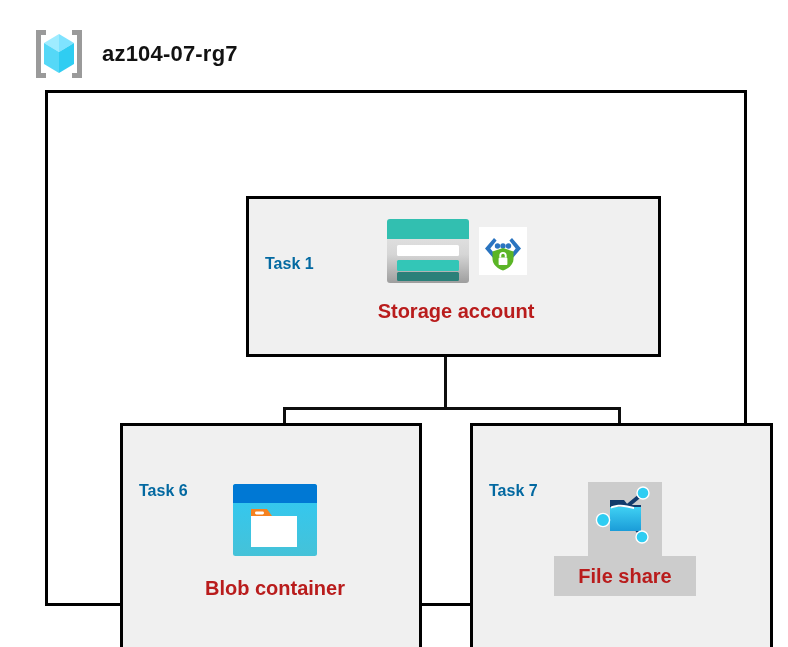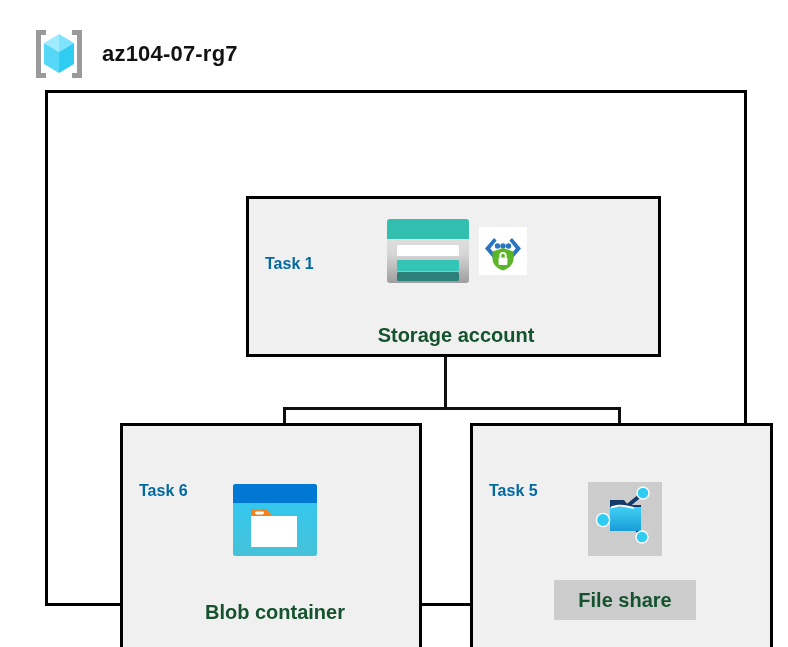--- a/index.html
+++ b/index.html
@@ -79,24 +79,23 @@
   
   .node {
     position: absolute;
     display: flex;
     flex-direction: column;
     align-items: center;
   }
   .node-caption {
     font-size: 20px;
     font-weight: bold;
-    color: #14532d;
+    color: #b91c1c;
     white-space: nowrap;
     line-height: 1.2;
-    margin-top: 24px;
   }
   .node-caption.highlighted {
     background: #cccccc;
     padding: 8px 24px;
   }
   .icon-plate {
     background: #cccccc;
     padding: 4px 6px 8px 6px;
     display: flex;
     align-items: center;
@@ -233,21 +232,21 @@
             <rect x="24" y="29.5" width="9" height="3" rx="1.4" fill="#ffffff"></rect>
 
             <rect x="20" y="34" width="46" height="31" fill="#ffffff"></rect>
           </svg>
         </span>
         <div class="node-caption">Blob container</div>
       </div>
     </div>
 
     <div class="task-box" id="task-3">
-      <div class="task-label">Task 5</div>
+      <div class="task-label">Task 7</div>
 
       <div class="node" id="node-file-share">
         <span class="icon-plate">
           <span>
             <svg width="62" height="58" viewBox="0 0 62 58" xmlns="http://www.w3.org/2000/svg">
               <defs>
                 <linearGradient id="fsFolder" x1="0" y1="0" x2="0" y2="1">
                   <stop offset="0%" stop-color="#3fd0f3"></stop>
                   <stop offset="100%" stop-color="#1b9cd8"></stop>
                 </linearGradient>

